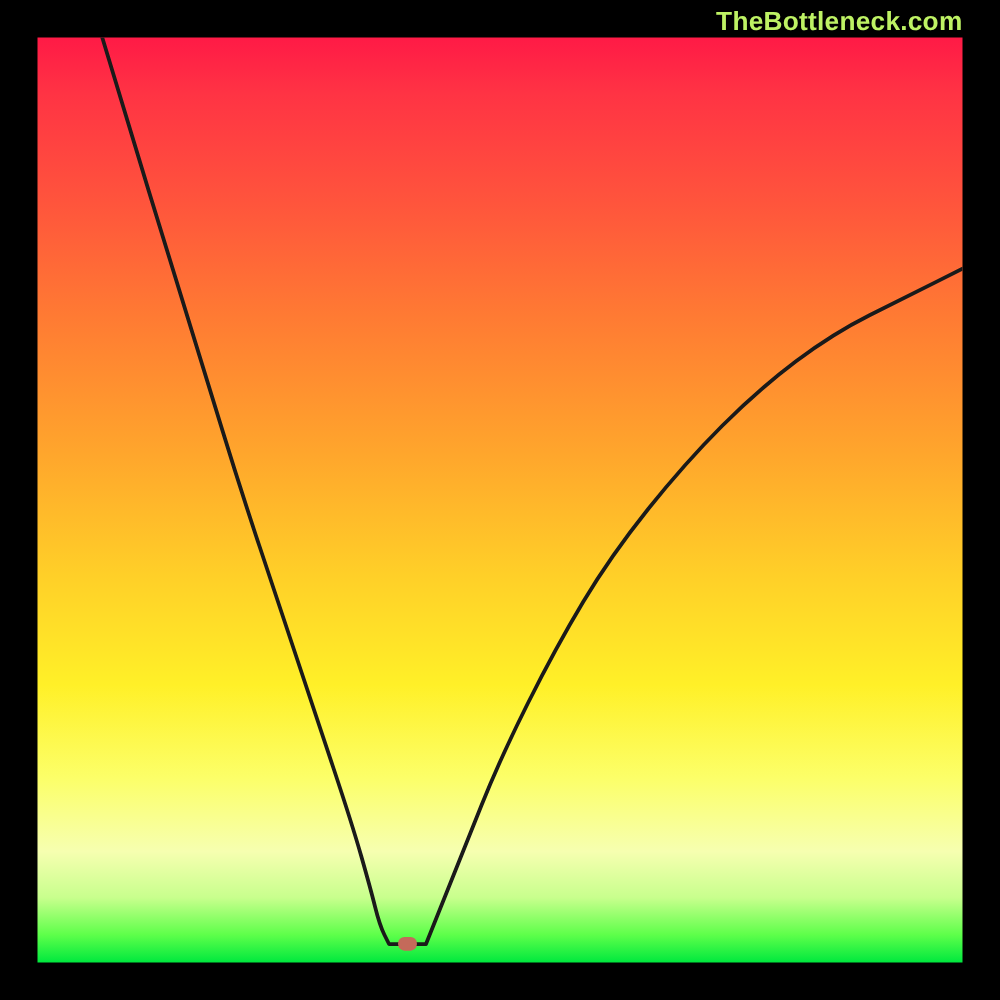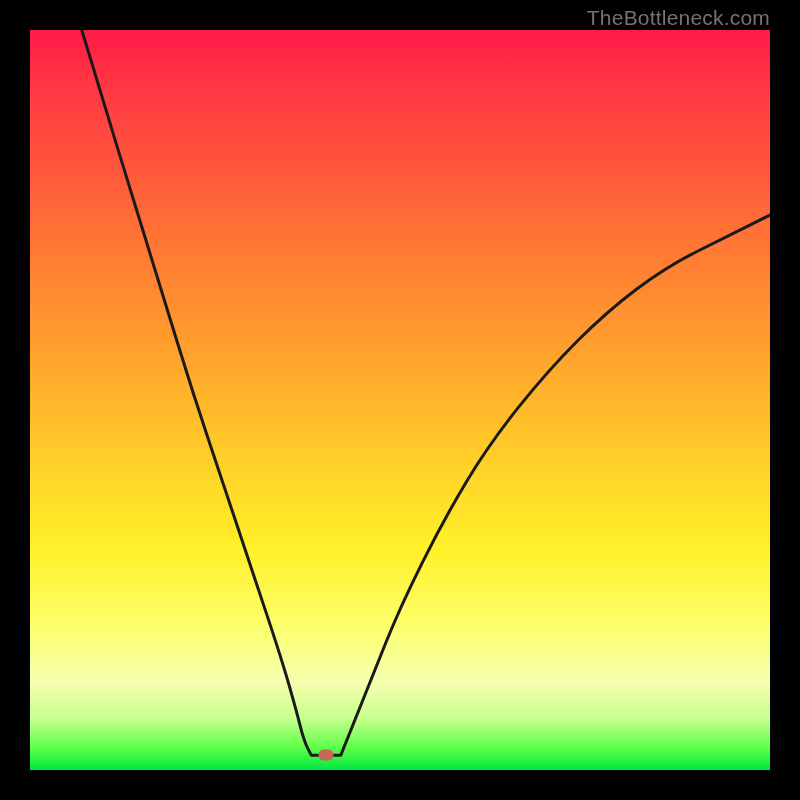--- a/index.html
+++ b/index.html
@@ -44,23 +44,23 @@
     position: absolute;
     left: 0;
     top: 0;
     width: 740px;
     height: 740px;
   }
   .watermark {
     position: absolute;
     top: 6px;
     right: 30px;
-    color: #737373;
+    color: #bef264;
     font-size: 21px;
-    font-weight: 400;
+    font-weight: 700;
     letter-spacing: 0.2px;
     user-select: none;
   }
   .marker {
     position: absolute;
     width: 15px;
     height: 11px;
     background: #c46a5a;
     border-radius: 5px;
     transform: translate(-50%, -50%);

